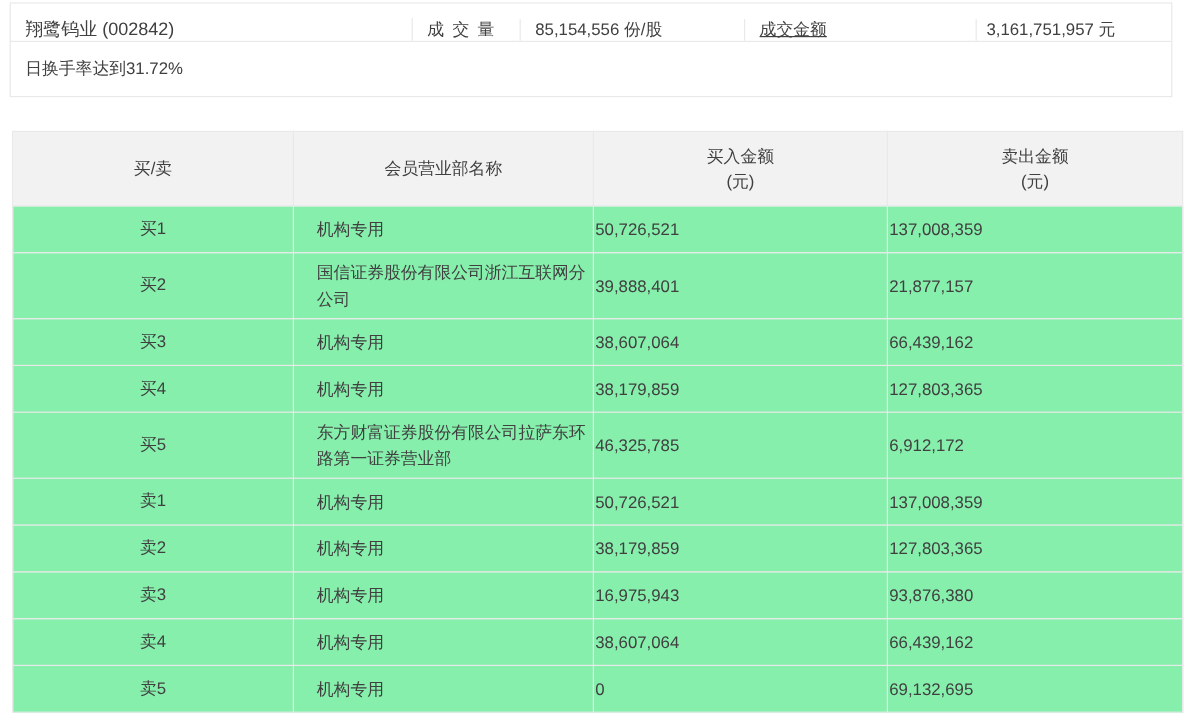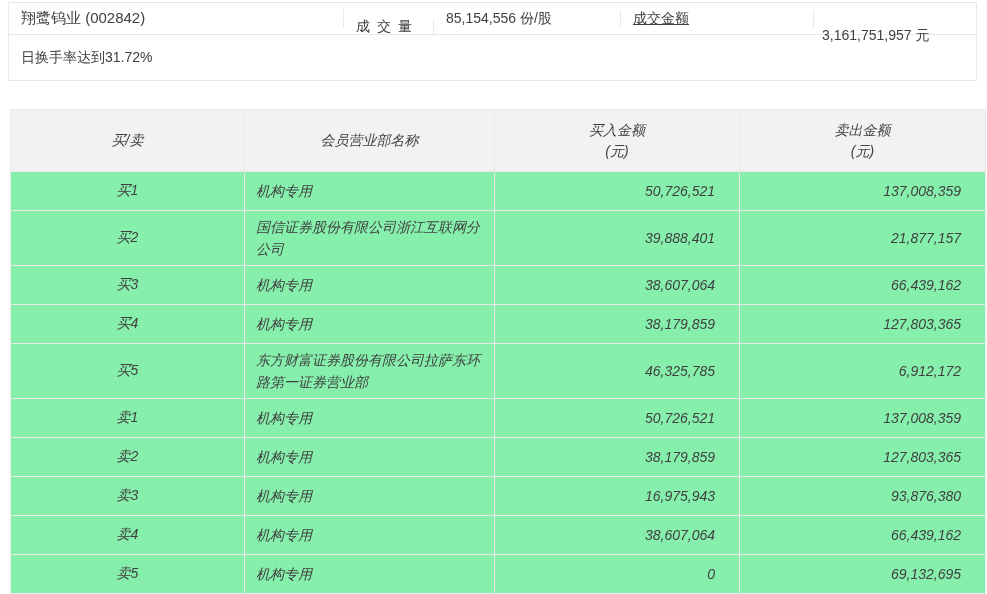--- a/index.html
+++ b/index.html
@@ -14,21 +14,21 @@
 
   
   .summary-box {
     margin: 2px 0 0 8px;
     width: 969px;
     border: 1px solid #e9e9e9;
   }
   .summary-row1 {
     display: flex;
     height: 32px;
-    align-items: center;
+    align-items: flex-end;
     border-bottom: 1px solid #e9e9e9;
     font-size: 14px;
   }
   .s-cell {
     display: flex;
     align-items: center;
     padding-left: 12px;
     border-right: 1px solid #e9e9e9;
     white-space: nowrap;
     overflow: hidden;
@@ -46,42 +46,41 @@
     font-size: 14px;
   }
 
   
   table.order-table {
     margin: 28px 0 0 10px;
     width: 975px;
     border-collapse: collapse;
     table-layout: fixed;
     font-size: 14px;
-    font-style: italic;
   }
   .order-table th, .order-table td {
     border: 1px solid #e9e9e9;
     color: #404040;
     font-weight: normal;
     vertical-align: middle;
   }
   .order-table thead tr { height: 62px; }
   .order-table thead th {
     background: #f2f2f2;
     text-align: center;
     line-height: 21px;
   }
   .order-table col.w-side   { width: 234px; }
   .order-table col.w-broker { width: 250px; }
   .order-table col.w-buy    { width: 245px; }
   .order-table col.w-sell   { width: 246px; }
   .order-table tbody tr { height: 39px; background: #86efac; }
   .order-table td.side   { text-align: center; }
-  .order-table td.broker { text-align: left; padding: 5px 2px 5px 11px; line-height: 22px; }
-  .order-table td.amount { text-align: right; padding-right: 24px; }
+  .order-table td.broker { text-align: left; padding: 5px 2px 5px 19px; line-height: 22px; }
+  .order-table td.amount { padding-right: 24px; }
 </style>
 </head>
 <body>
 
 <div class="summary-box">
   <div class="summary-row1">
     <div class="s-cell c1">翔鹭钨业 (002842)</div>
     <div class="s-cell c2">成交量</div>
     <div class="s-cell c3">85,154,556 份/股</div>
     <div class="s-cell c4">成交金额</div>

